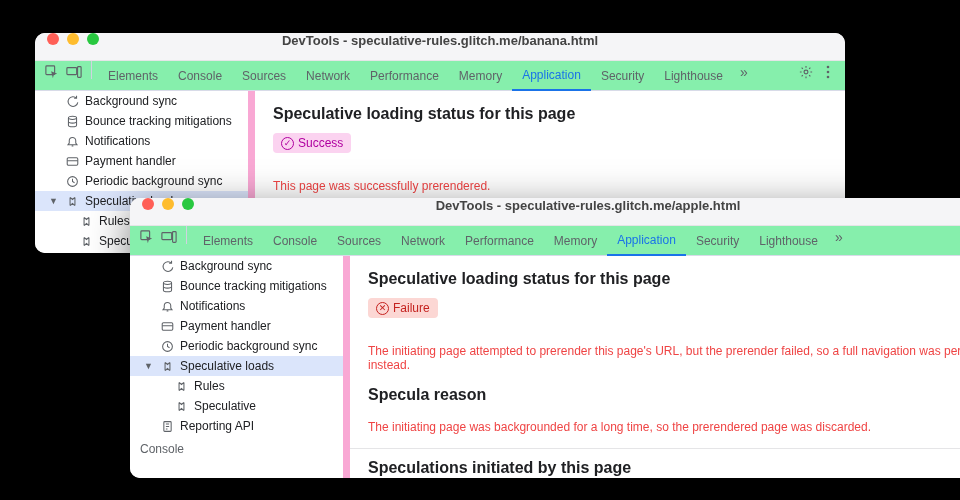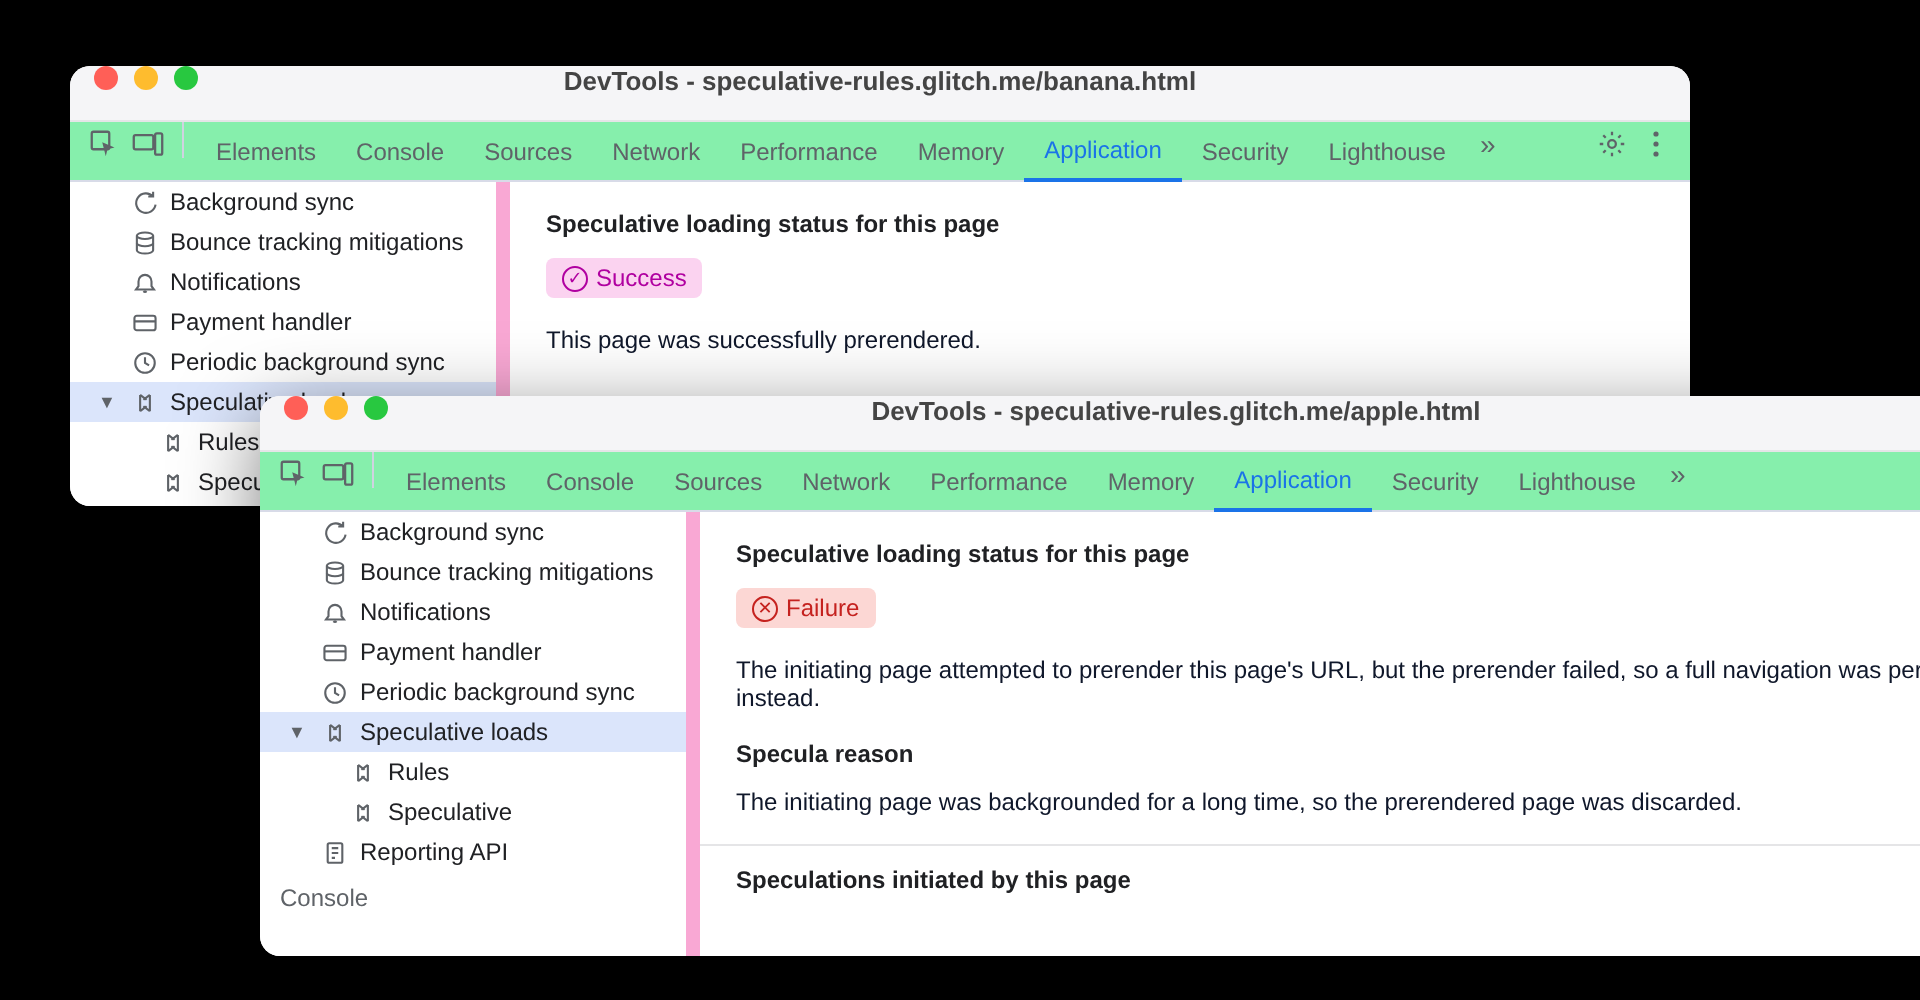--- a/index.html
+++ b/index.html
@@ -110,21 +110,21 @@
     color: #5f6368;
   }
   .content {
     flex: 1;
     padding: 14px 18px;
     font-size: 12px;
     color: #202124;
     overflow: hidden;
   }
   .content h4 {
-    font-size: 12px;
+    font-size: 16px;
     font-weight: 700;
     margin-bottom: 10px;
   }
   .badge {
     display: inline-flex;
     align-items: center;
     gap: 4px;
     padding: 3px 8px;
     border-radius: 4px;
     font-size: 12px;
@@ -136,21 +136,21 @@
   }
   .badge.failure {
     background: #fcd7d4;
     color: #c5221f;
   }
   .badge .bicon {
     width: 13px; height: 13px; border: 1.5px solid currentColor; border-radius: 50%;
     display:inline-flex; align-items:center; justify-content:center;
     font-size: 9px; line-height: 1;
   }
-  .para { margin: 4px 0 14px 0; color: #0f172a; }
+  .para { margin: 16px 0 14px 0; color: #ef4444; }
   hr.sep { border:none; border-top:1px solid #e5e5e7; margin: 10px -18px; }
   svg { display:block; }
 </style>
 </head>
 <body>
 
 <div class="window" style="left:35px; top:33px; width:810px; height:220px;">
   <div class="titlebar">
     <div class="traffic-lights">
       <span class="tl-close"></span>

